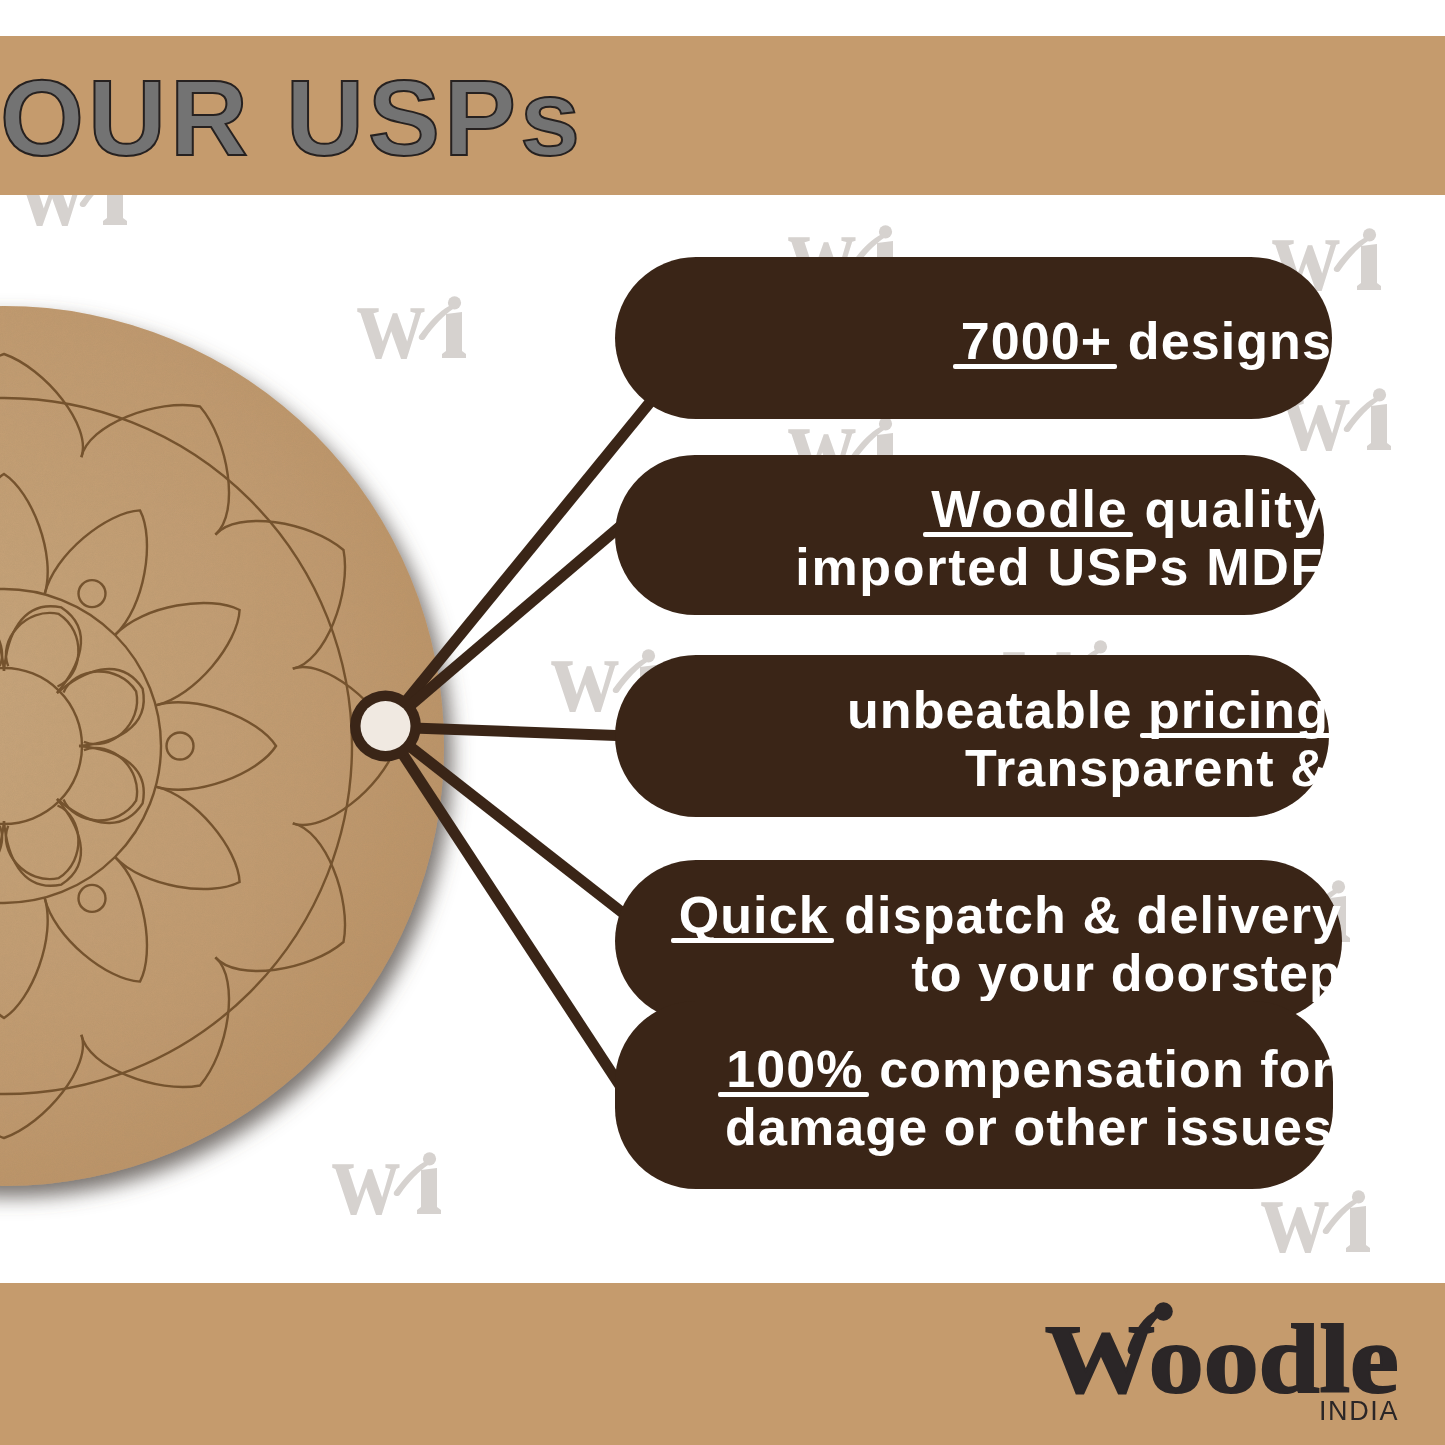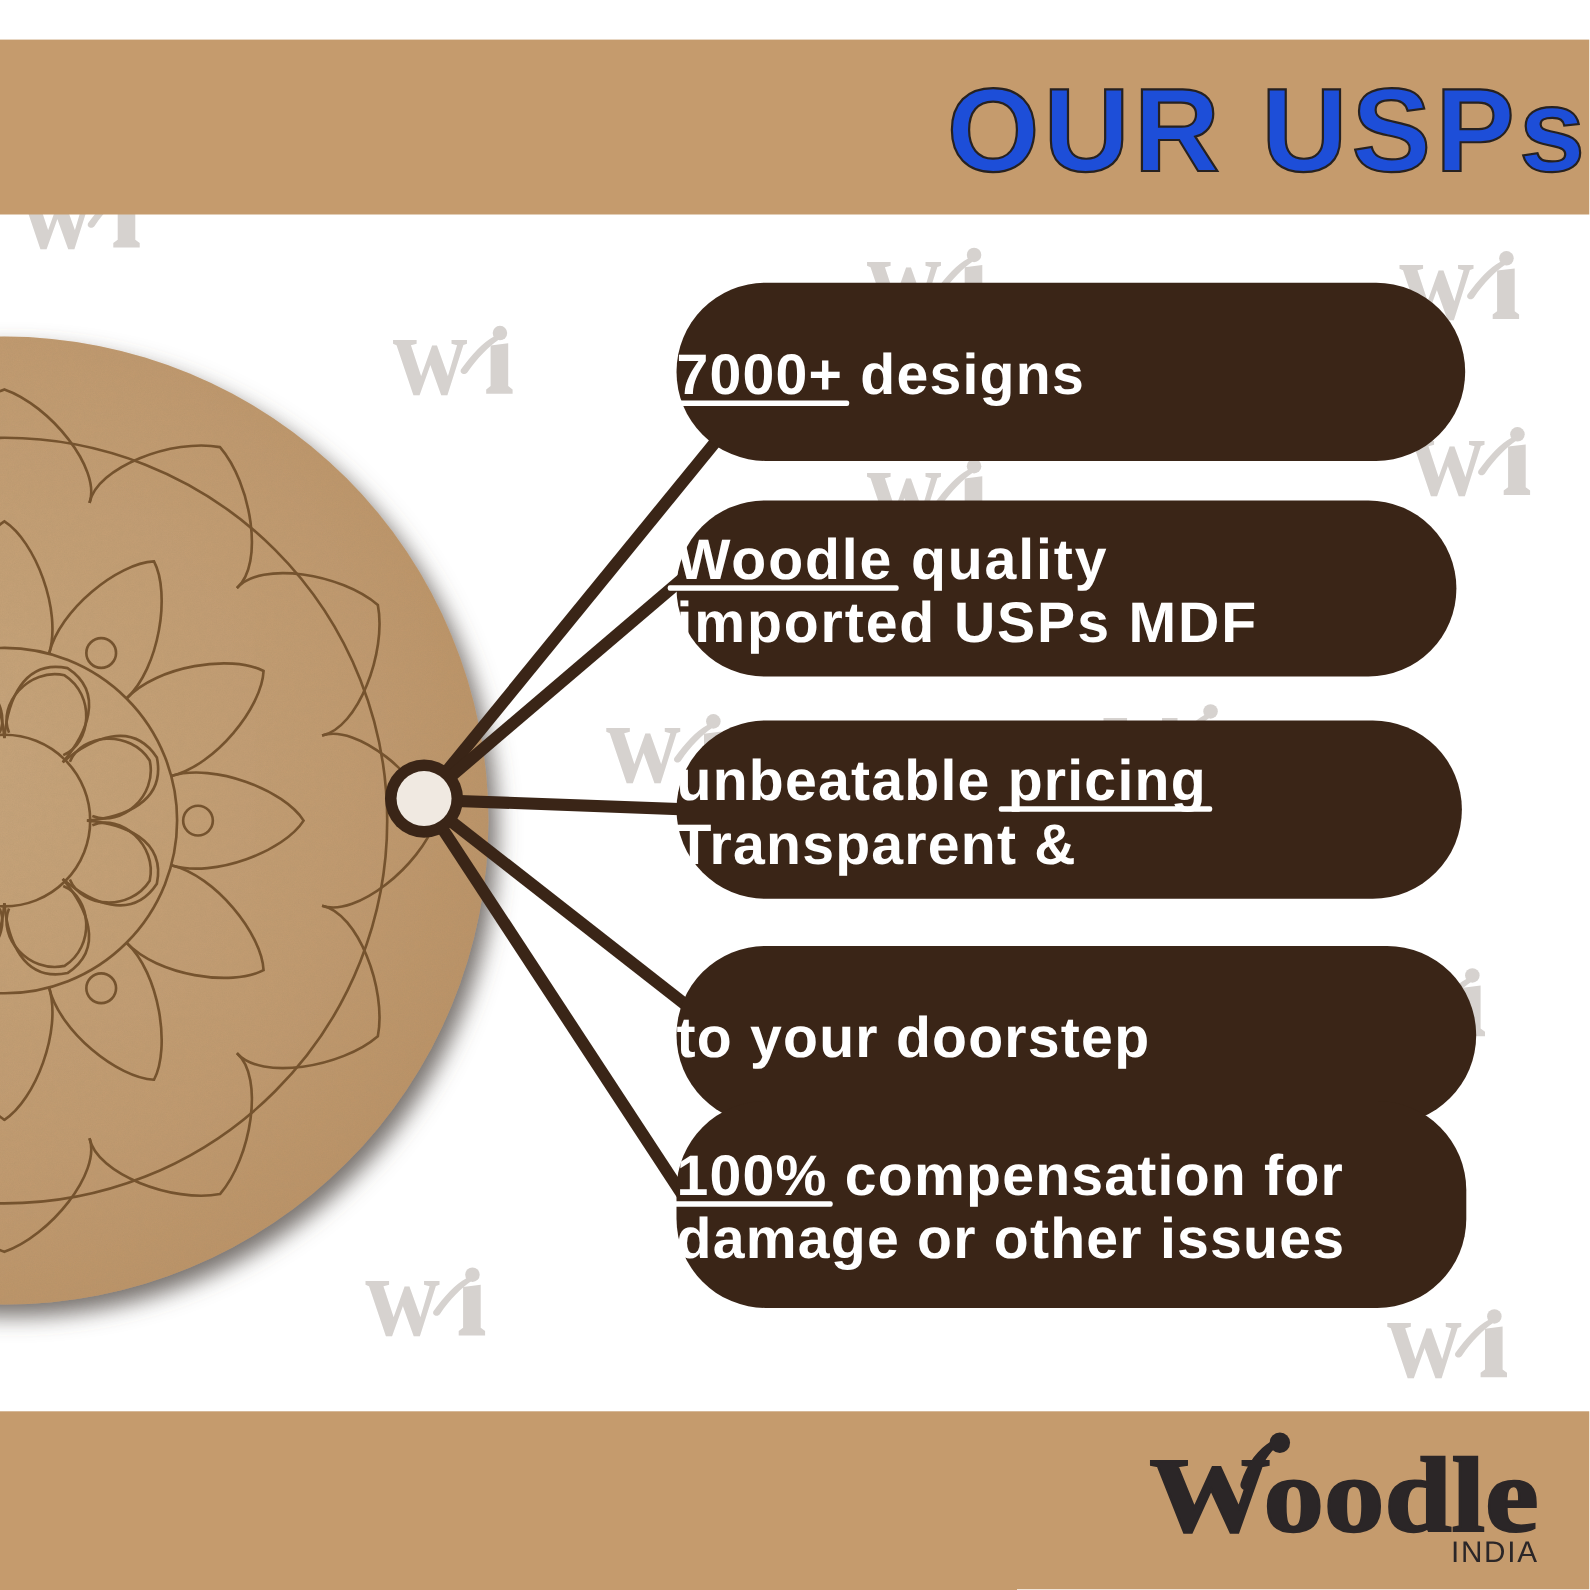--- a/index.html
+++ b/index.html
@@ -1,24 +1,24 @@
 <!DOCTYPE html>
 <html><head><meta charset="utf-8">
 <style>
 html,body{margin:0;padding:0}
 body{width:1445px;height:1445px;position:relative;overflow:hidden;background:#fff;
      font-family:"Liberation Sans",sans-serif}
 #art{position:absolute;left:0;top:0}
 .band{position:absolute;left:0;width:1445px;background:#c59b6d}
 #bandtop{top:36px;height:159px}
 #bandbot{top:1283px;height:162px}
-#head{position:absolute;top:36px;height:159px;left:0;width:1445px;text-align:right;
-  font-weight:bold;font-size:108px;line-height:164px;color:#1d4ed8;letter-spacing:4px;-webkit-text-stroke:2px #262120}
+#head{position:absolute;top:36px;height:159px;left:0;width:1445px;text-align:left;
+  font-weight:bold;font-size:108px;line-height:164px;color:#737373;letter-spacing:4px;-webkit-text-stroke:2px #262120}
 .pill{position:absolute;left:615px;background:#3a2517;border-radius:81px;color:#fff;
-  font-weight:bold;font-size:52px;line-height:58px;text-align:left;letter-spacing:1.1px;
+  font-weight:bold;font-size:52px;line-height:58px;text-align:right;letter-spacing:1.1px;
   display:flex;flex-direction:column;justify-content:center;box-sizing:border-box;padding-top:6px}
 .u{position:relative;white-space:nowrap}
 .u::after{content:'';position:absolute;left:-8px;right:-5px;bottom:1px;height:5px;background:#fff;border-radius:2px}
 </style></head>
 <body>
 <svg id="art" width="1445" height="1445" viewBox="0 0 1445 1445">
   <defs>
     <g id="wi" fill="#d6d2cf">
       <text x="0" y="62" font-family="Liberation Serif" font-weight="bold" font-size="107" textLength="68" lengthAdjust="spacingAndGlyphs">w</text>
       <path d="M89,18 L105,16 L105,55 L109,58 L109,62 L85,62 L85,58 L89,55 Z"></path>
@@ -127,20 +127,21 @@
   </div>
 <div class="pill" style="top:455px;width:709px;height:160px;letter-spacing:1.7px">
     <div><span class="u">Woodle</span> quality</div>
     <div>imported USPs MDF</div>
   </div>
 <div class="pill" style="top:655px;width:714px;height:162px">
     <div>unbeatable <span class="u">pricing</span></div>
     <div>Transparent &amp;</div>
   </div>
 <div class="pill" style="top:860px;width:727px;height:162px">
+    <div><span class="u">Quick</span> dispatch &amp; delivery</div>
     <div>to your doorstep</div>
   </div>
 <div class="pill" style="top:1001px;width:718px;height:188px">
     <div><span class="u">100%</span> compensation for</div>
     <div>damage or other issues</div>
   </div>
 
 <svg id="logo" style="position:absolute;left:1020px;top:1290px" width="425" height="155" viewBox="0 0 425 155">
   <g fill="#2b2627">
     <text x="0" y="102" font-family="Liberation Serif" font-weight="bold" font-size="97" stroke="#2b2627" stroke-width="2" transform="translate(25,0) scale(1.132,1)">Woodle</text>

